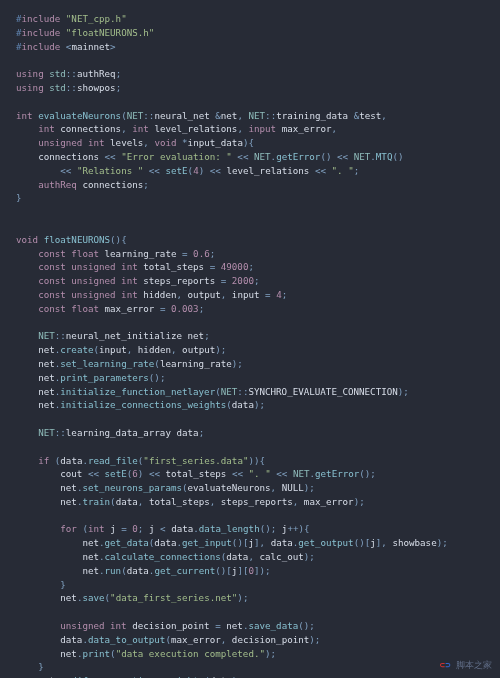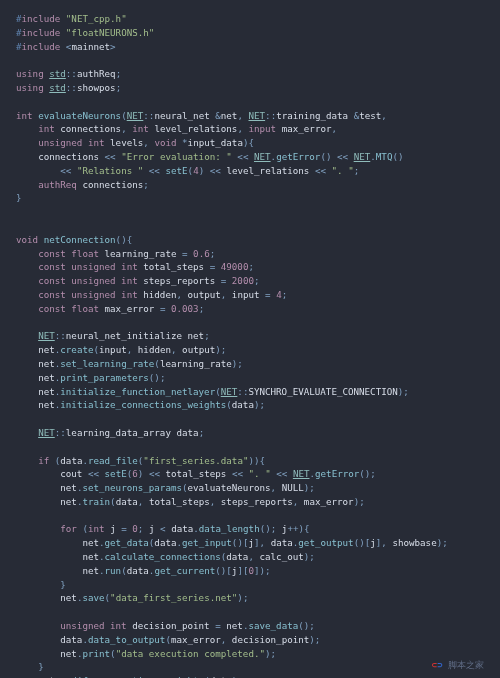--- a/index.html
+++ b/index.html
@@ -12,30 +12,30 @@
     color: #d8dee9;
     width: 500px;
     box-sizing: border-box;
   }
   pre {
     margin: 0;
     white-space: pre;
   }
   .kw   { color: #b48ead; }   
   .str  { color: #a3be8c; }   
-  .type { color: #8fbcbb; text-decoration: underline; }   
+  .type { color: #8fbcbb; }   
   .fn   { color: #88c0d0; }   
   .id   { color: #d8dee9; }   
   .op   { color: #81a1c1; }   
   .num  { color: #b48ead; }   
   .pre  { color: #5e81ac; }   
   .dim  { color: #616e88; }
   .logo {
     position: fixed;
-    right: 16px;
+    right: 8px;
     bottom: 6px;
     font-size: 9px;
     color: #888;
   }
   .logo .red { color: #c33; font-weight: bold; }
   .logo .blue { color: #36c; font-weight: bold; }
 </style>
 </head>
 <body>
 
@@ -48,21 +48,21 @@
 
 <span><span class="kw">int</span> <span class="fn">evaluateNeurons</span><span class="op">(</span><span class="type">NET</span><span class="op">::</span><span class="id">neural_net</span> <span class="op">&amp;</span><span class="id">net</span><span class="op">,</span> <span class="type">NET</span><span class="op">::</span><span class="id">training_data</span> <span class="op">&amp;</span><span class="id">test</span><span class="op">,</span></span>
 <span>    <span class="kw">int</span> <span class="id">connections</span><span class="op">,</span> <span class="kw">int</span> <span class="id">level_relations</span><span class="op">,</span> <span class="kw">input</span> <span class="id">max_error</span><span class="op">,</span></span>
 <span>    <span class="kw">unsigned int</span> <span class="id">levels</span><span class="op">,</span> <span class="kw">void</span> <span class="op">*</span><span class="id">input_data</span><span class="op">){</span></span>
 <span>    <span class="id">connections</span> <span class="op">&lt;&lt;</span> <span class="str">"Error evaluation: "</span> <span class="op">&lt;&lt;</span> <span class="type">NET</span><span class="op">.</span><span class="fn">getError</span><span class="op">()</span> <span class="op">&lt;&lt;</span> <span class="type">NET</span><span class="op">.</span><span class="fn">MTQ</span><span class="op">()</span></span>
 <span>        <span class="op">&lt;&lt;</span> <span class="str">"Relations "</span> <span class="op">&lt;&lt;</span> <span class="fn">setE</span><span class="op">(</span><span class="num">4</span><span class="op">)</span> <span class="op">&lt;&lt;</span> <span class="id">level_relations</span> <span class="op">&lt;&lt;</span> <span class="str">". "</span><span class="op">;</span></span>
 <span>    <span class="kw">authReq</span> <span class="id">connections</span><span class="op">;</span></span>
 <span><span class="op">}</span></span>
 
 
-<span><span class="kw">void</span> <span class="fn">netConnection</span><span class="op">(){</span></span>
+<span><span class="kw">void</span> <span class="fn">floatNEURONS</span><span class="op">(){</span></span>
 <span>    <span class="kw">const float</span> <span class="id">learning_rate</span> <span class="op">=</span> <span class="num">0.6</span><span class="op">;</span></span>
 <span>    <span class="kw">const unsigned int</span> <span class="id">total_steps</span> <span class="op">=</span> <span class="num">49000</span><span class="op">;</span></span>
 <span>    <span class="kw">const unsigned int</span> <span class="id">steps_reports</span> <span class="op">=</span> <span class="num">2000</span><span class="op">;</span></span>
 <span>    <span class="kw">const unsigned int</span> <span class="id">hidden</span><span class="op">,</span> <span class="id">output</span><span class="op">,</span> <span class="id">input</span> <span class="op">=</span> <span class="num">4</span><span class="op">;</span></span>
 <span>    <span class="kw">const float</span> <span class="id">max_error</span> <span class="op">=</span> <span class="num">0.003</span><span class="op">;</span></span>
 
 <span>    <span class="type">NET</span><span class="op">::</span><span class="id">neural_net_initialize</span> <span class="id">net</span><span class="op">;</span></span>
 <span>    <span class="id">net</span><span class="op">.</span><span class="fn">create</span><span class="op">(</span><span class="id">input</span><span class="op">,</span> <span class="id">hidden</span><span class="op">,</span> <span class="id">output</span><span class="op">);</span></span>
 <span>    <span class="id">net</span><span class="op">.</span><span class="fn">set_learning_rate</span><span class="op">(</span><span class="id">learning_rate</span><span class="op">);</span></span>
 <span>    <span class="id">net</span><span class="op">.</span><span class="fn">print_parameters</span><span class="op">();</span></span>

